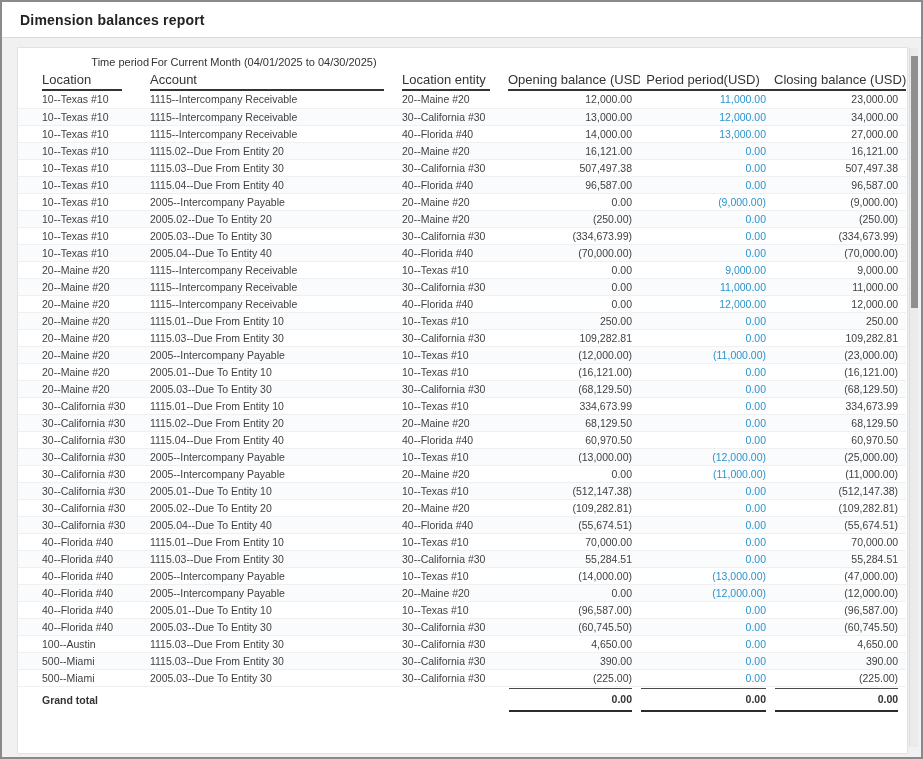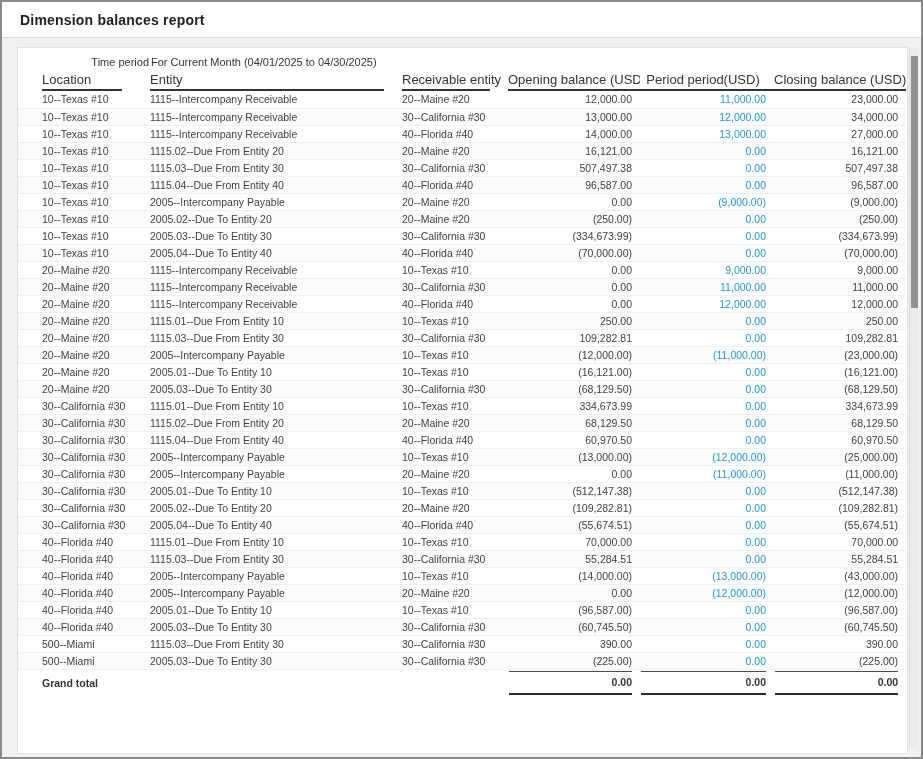--- a/index.html
+++ b/index.html
@@ -107,24 +107,24 @@
         <tbody>
             <tr class="meta-row">
           <td class="meta-label">Time period</td>
           <td colspan="5">For Current Month (04/01/2025 to 04/30/2025)</td>
         </tr>
         <tr>
           <th class="txt c1">
                 <div class="hline">Location</div>
               </th>
           <th class="txt">
-                <div class="hline">Entity</div>
+                <div class="hline">Account</div>
               </th>
           <th class="txt">
-                <div class="hline">Receivable entity</div>
+                <div class="hline">Location entity</div>
               </th>
           <th class="num">
                 <div class="hline">Opening balance (USD)</div>
               </th>
           <th class="num">
                 <div class="hline">Period period(USD)</div>
               </th>
           <th class="num">
                 <div class="hline">Closing balance (USD)</div>
               </th>
@@ -354,21 +354,21 @@
               <td class="num">55,284.51</td>
               <td class="num"><a class="plink">0.00</a></td>
               <td class="num">55,284.51</td>
             </tr>
             <tr>
               <td class="c1">40--Florida #40</td>
               <td>2005--Intercompany Payable</td>
               <td>10--Texas #10</td>
               <td class="num">(14,000.00)</td>
               <td class="num"><a class="plink">(13,000.00)</a></td>
-              <td class="num">(43,000.00)</td>
+              <td class="num">(47,000.00)</td>
             </tr>
             <tr>
               <td class="c1">40--Florida #40</td>
               <td>2005--Intercompany Payable</td>
               <td>20--Maine #20</td>
               <td class="num">0.00</td>
               <td class="num"><a class="plink">(12,000.00)</a></td>
               <td class="num">(12,000.00)</td>
             </tr>
             <tr>
@@ -379,20 +379,28 @@
               <td class="num"><a class="plink">0.00</a></td>
               <td class="num">(96,587.00)</td>
             </tr>
             <tr>
               <td class="c1">40--Florida #40</td>
               <td>2005.03--Due To Entity 30</td>
               <td>30--California #30</td>
               <td class="num">(60,745.50)</td>
               <td class="num"><a class="plink">0.00</a></td>
               <td class="num">(60,745.50)</td>
+            </tr>
+            <tr>
+              <td class="c1">100--Austin</td>
+              <td>1115.03--Due From Entity 30</td>
+              <td>30--California #30</td>
+              <td class="num">4,650.00</td>
+              <td class="num"><a class="plink">0.00</a></td>
+              <td class="num">4,650.00</td>
             </tr>
             <tr>
               <td class="c1">500--Miami</td>
               <td>1115.03--Due From Entity 30</td>
               <td>30--California #30</td>
               <td class="num">390.00</td>
               <td class="num"><a class="plink">0.00</a></td>
               <td class="num">390.00</td>
             </tr>
             <tr>

